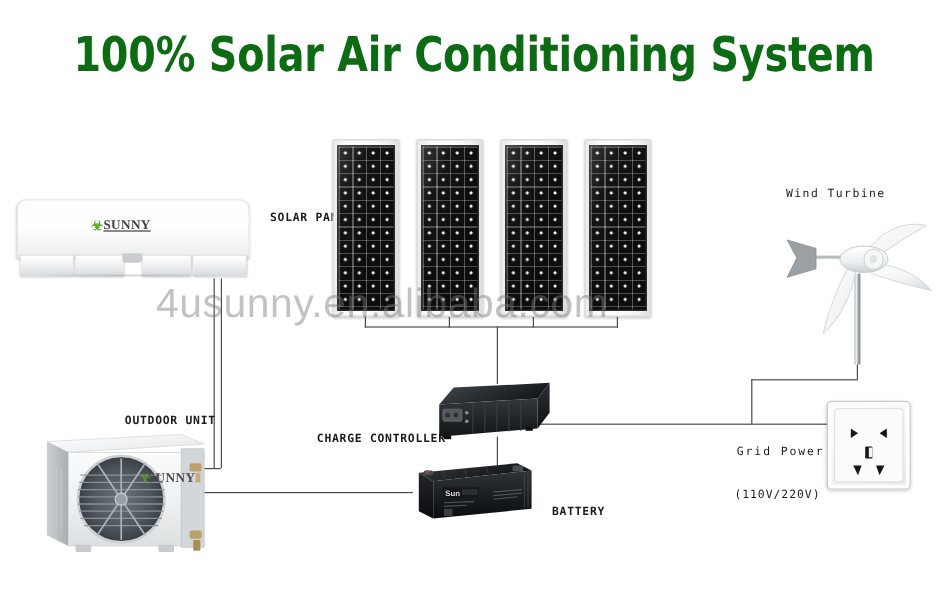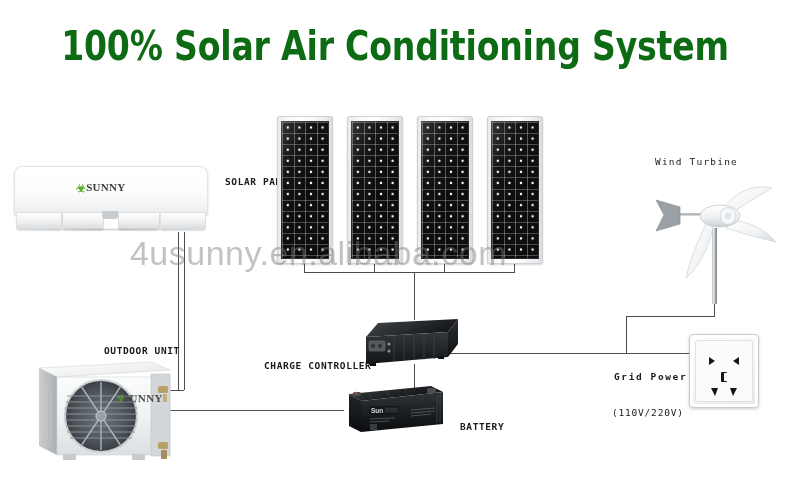--- a/index.html
+++ b/index.html
@@ -80,20 +80,21 @@
     position:absolute;left:6px;top:62px;width:180px;height:3px;
     background:radial-gradient(ellipse at center, rgba(0,0,0,0.17), rgba(0,0,0,0) 72%);
   }
   .sunnylogo{
     position:absolute;
     white-space:nowrap;
     font-family:"Liberation Serif","DejaVu Serif",serif;
     font-weight:bold;
     color:#3f3f3f;
     letter-spacing:0.3px;
+    text-decoration:underline;
   }
   .sunnylogo .leaf{
     display:inline-block;
     color:#56a820;
     font-family:"Liberation Sans",sans-serif;
     transform:translateY(0.5px);
   }
 
   
   .panel{position:absolute;top:116px;width:56px;height:148px;}
@@ -450,18 +451,18 @@
     <svg style="position:absolute;left:0;top:0;" width="70" height="74" viewBox="0 0 70 74">
       <polygon points="20,23 20,31 26,27" fill="#151515"></polygon>
       <polygon points="50,23 50,31 44,27" fill="#151515"></polygon>
       <rect x="32" y="38" width="6" height="10" rx="1" fill="#151515"></rect>
       <rect x="35" y="39" width="3" height="8" fill="#f2f3f4"></rect>
       <polygon points="22,54 26,62 29,54" fill="#151515"></polygon>
       <polygon points="41,54 44,62 48,54" fill="#151515"></polygon>
     </svg>
   </div>
 
-  <div class="lbl thin" style="left:614px;top:371px;font-weight:bold;letter-spacing:1.6px;">Grid Power</div>
+  <div class="lbl thin" style="left:614px;top:371px;font-weight:normal;letter-spacing:1.6px;">Grid Power</div>
   <div class="lbl thin" style="left:612px;top:407px;font-weight:normal;letter-spacing:0.8px;">(110V/220V)</div>
 
   <div id="watermark">4usunny.en.alibaba.com</div>
 
 </div>
 
 </body></html>

